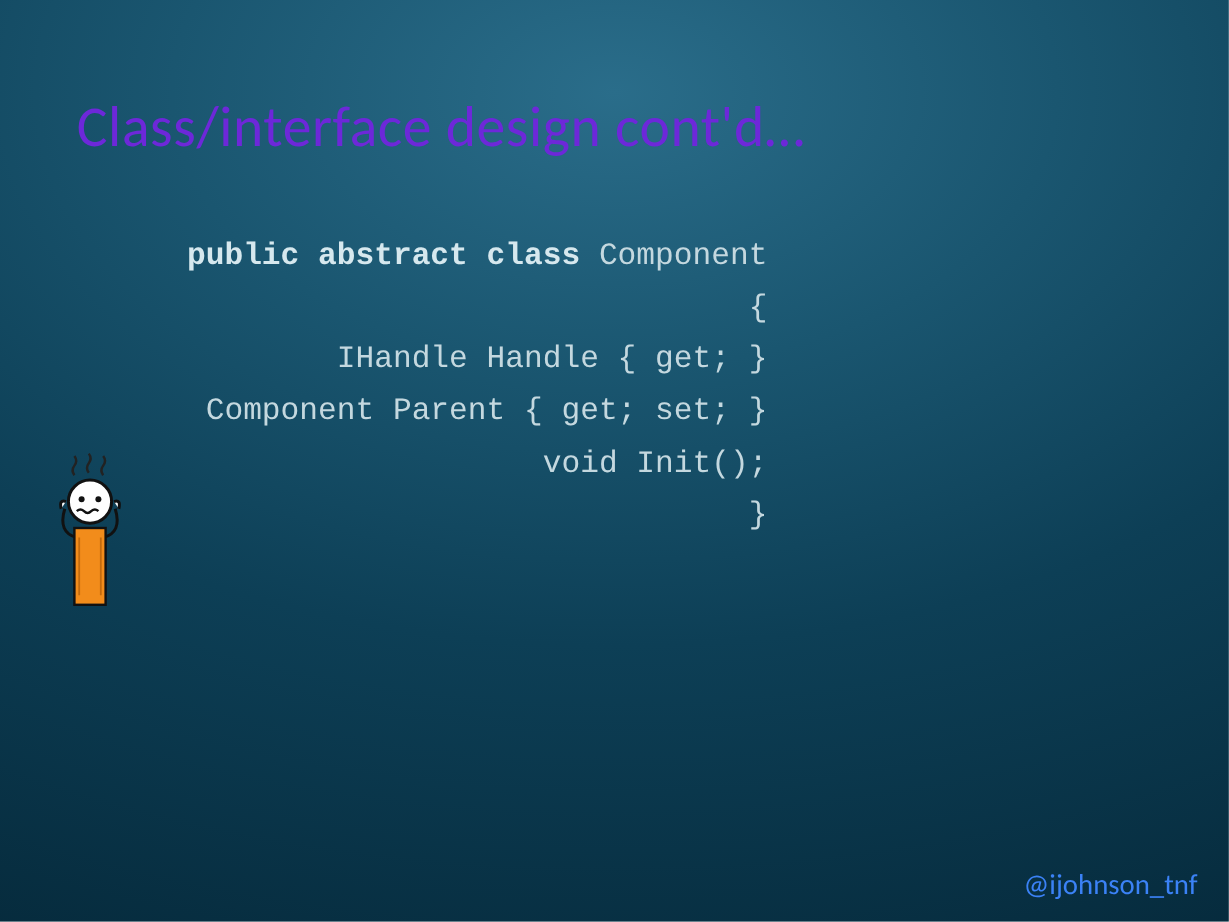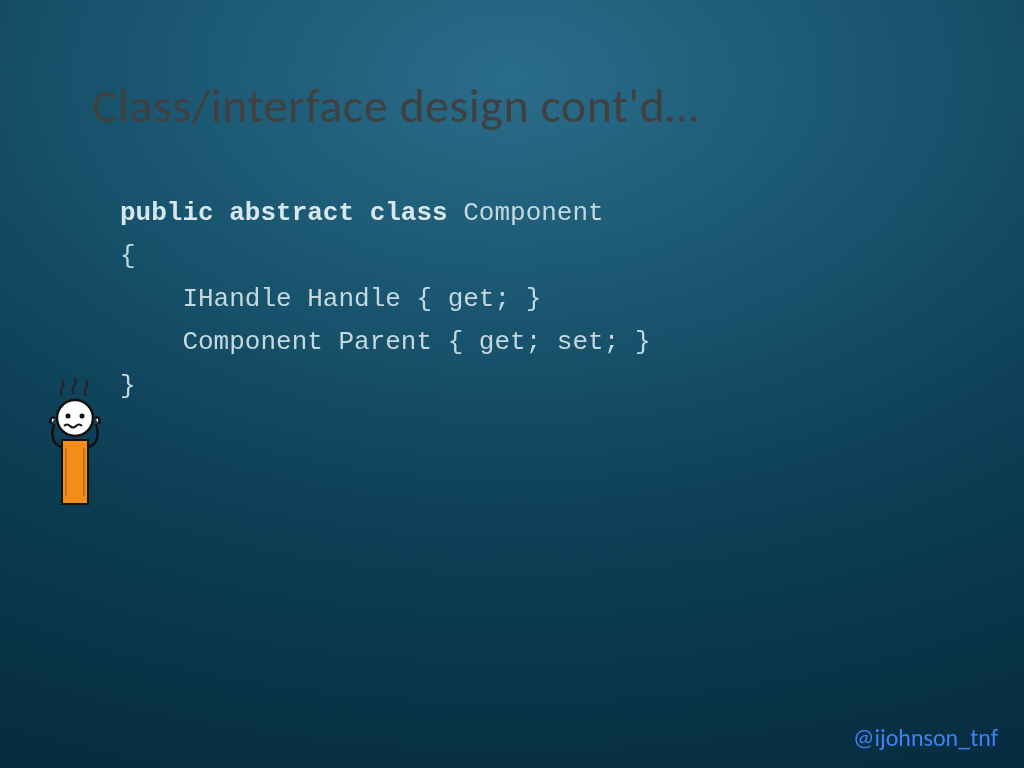--- a/index.html
+++ b/index.html
@@ -10,34 +10,35 @@
     overflow: hidden;
   }
   body {
     background: radial-gradient(ellipse 120% 100% at 50% 10%, #2a6d8a 0%, #1a5670 30%, #0d3f56 60%, #062b3d 100%);
     font-family: 'Segoe UI', 'Calibri', sans-serif;
     position: relative;
   }
   .title {
     position: absolute;
     top: 76px;
-    left: 92px;
+    left: 64px;
     font-size: 48px;
     font-weight: 300;
-    color: #404040;
+    color: #6d28d9;
     letter-spacing: 0.5px;
   }
   .code-block {
     position: absolute;
     top: 192px;
-    left: 120px;
+    left: 109px;
     font-family: 'Courier New', Courier, monospace;
     font-size: 26px;
     line-height: 1.66;
     color: #c4d8df;
+    text-align: right;
   }
   .code-line {
     white-space: pre;
   }
   .kw {
     font-weight: bold;
     color: #d6e8ee;
   }
   .handle {
     position: absolute;
@@ -59,20 +60,21 @@
 </head>
 <body>
 
 <div class="title">Class/interface design cont'd…</div>
 
 <div class="code-block">
   <div class="code-line"><span class="kw">public abstract class</span><span> Component</span></div>
   <div class="code-line">{</div>
   <div class="code-line">    IHandle Handle { get; }</div>
   <div class="code-line">    Component Parent { get; set; }</div>
+  <div class="code-line">    void Init();</div>
   <div class="code-line">}</div>
 </div>
 
 <div class="illus">
   <svg viewBox="0 0 76 160" width="76" height="160">
 
     <path d="M22 4 q3 4 0 8 q-3 4 0 8" stroke="#222" stroke-width="2" fill="none"></path>
     <path d="M34 2 q3 4 0 8 q-3 4 0 8" stroke="#222" stroke-width="2" fill="none"></path>
     <path d="M46 4 q3 4 0 8 q-3 4 0 8" stroke="#222" stroke-width="2" fill="none"></path>
 

